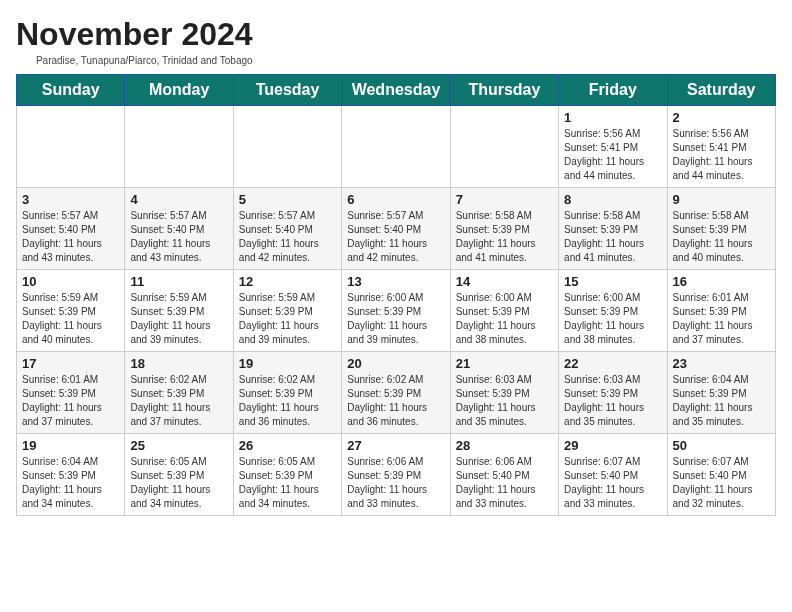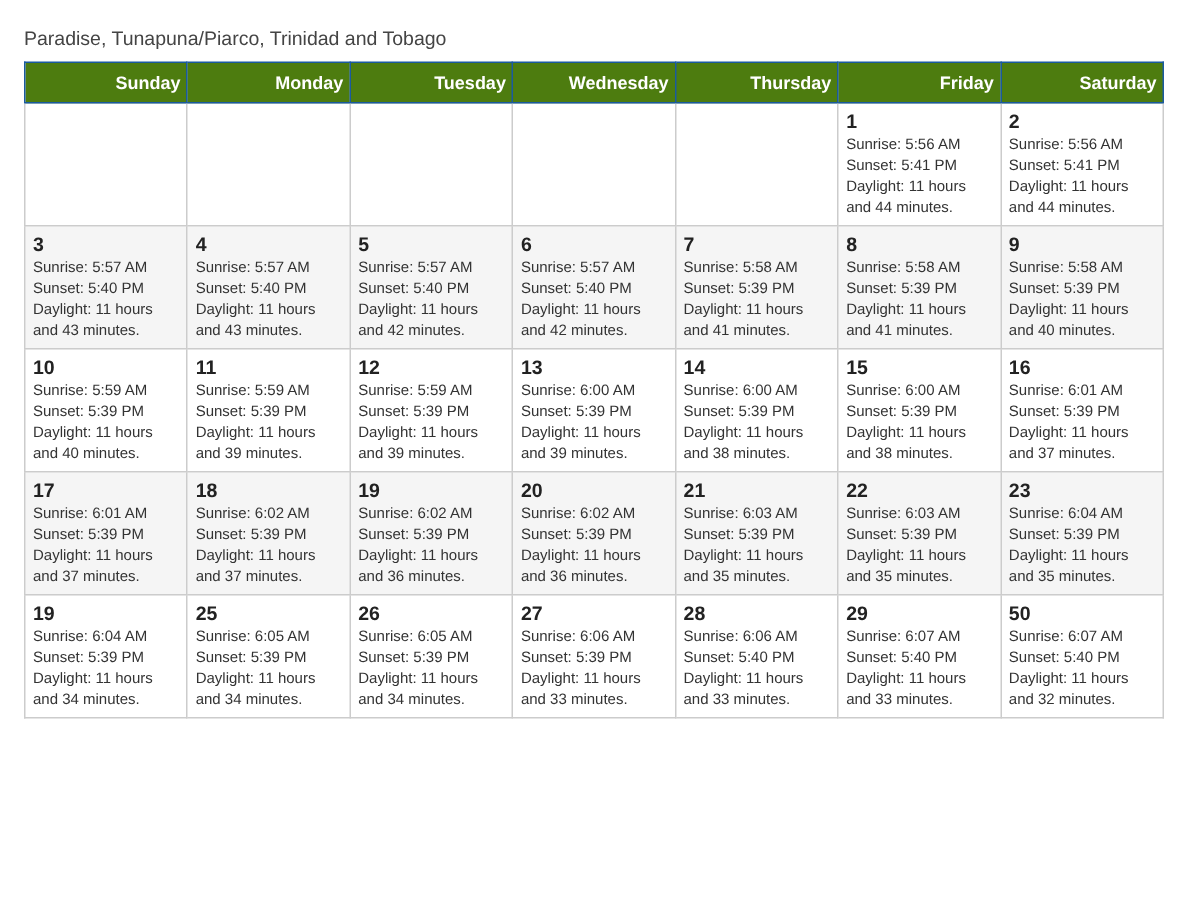--- a/index.html
+++ b/index.html
@@ -34,36 +34,36 @@
     }
     .title-block {
       text-align: right;
     }
     .month-year {
       font-size: 32px;
       font-weight: bold;
       color: #222;
     }
     .location {
-      font-size: 13px;
+      font-size: 10px;
       color: #444;
       margin-top: 2px;
     }
     .calendar {
       width: 100%;
       border-collapse: collapse;
       margin-top: 8px;
     }
     .calendar th {
-      background: #4d7c0f;
+      background: #0f766e;
       color: #fff;
-      font-size: 12px;
+      font-size: 16px;
       font-weight: bold;
       padding: 6px 4px;
-      text-align: right;
+      text-align: center;
       border: 1px solid #1a5a9f;
     }
     .calendar td {
       vertical-align: top;
       padding: 4px 5px;
       border: 1px solid #ccc;
       font-size: 10px;
       color: #333;
       width: calc(100% / 7);
       height: 80px;
@@ -86,20 +86,21 @@
     }
     .empty-cell {
       background: #fff !important;
     }
   </style>
 </head>
 <body>
 
 <div class="header">
   <div class="title-block">
+    <div class="month-year">November 2024</div>
     <div class="location">Paradise, Tunapuna/Piarco, Trinidad and Tobago</div>
   </div>
 </div>
 
 <table class="calendar">
   <thead>
     <tr>
     <th>Sunday</th>
         <th>Monday</th>
         <th>Tuesday</th>

